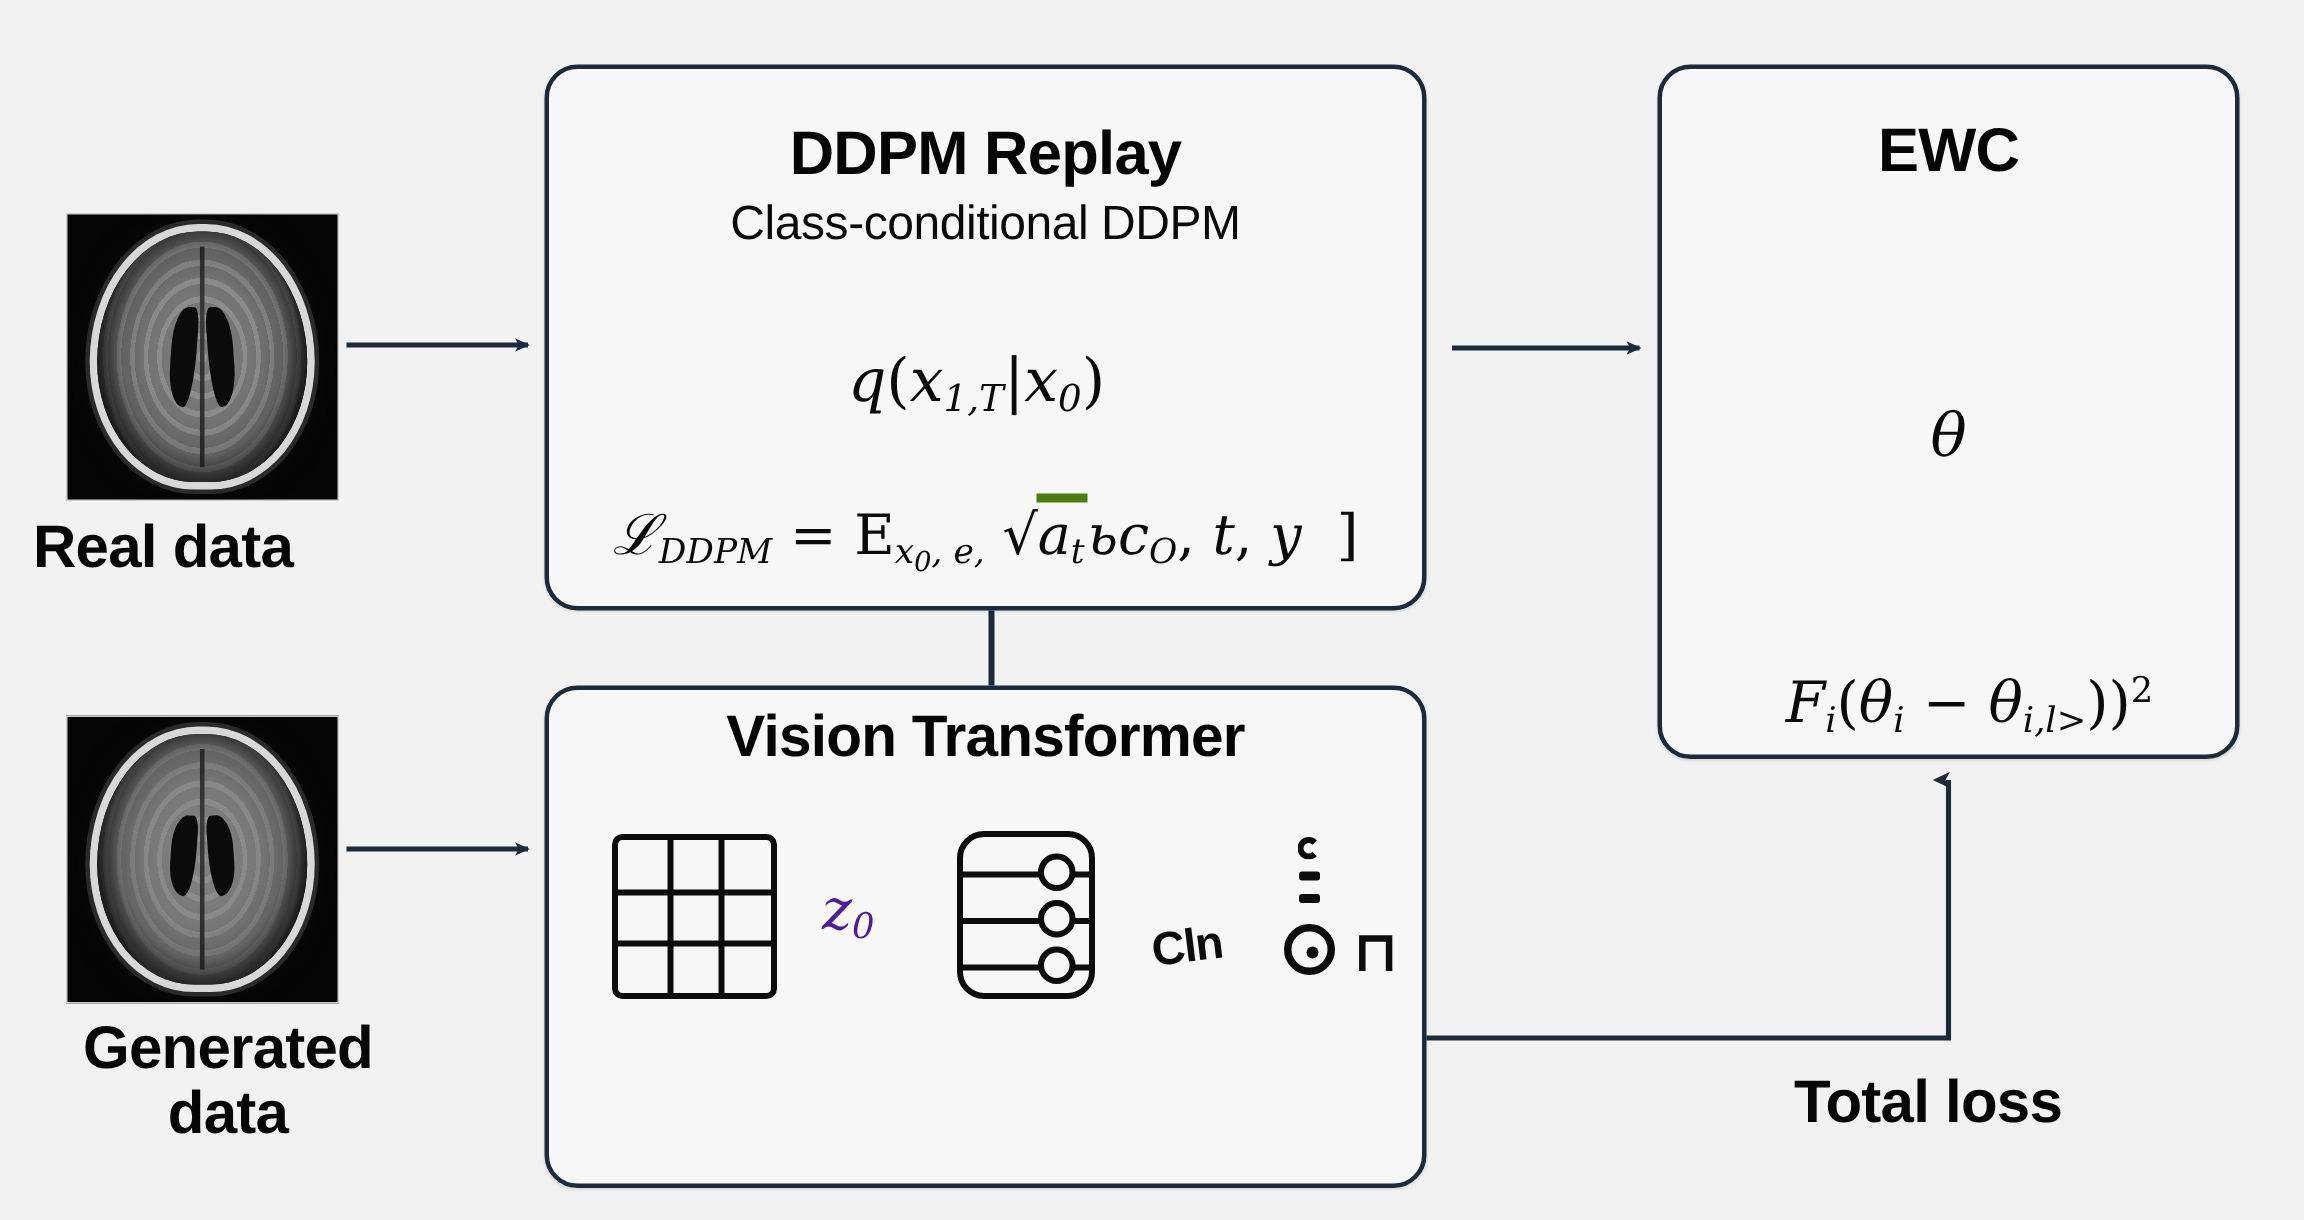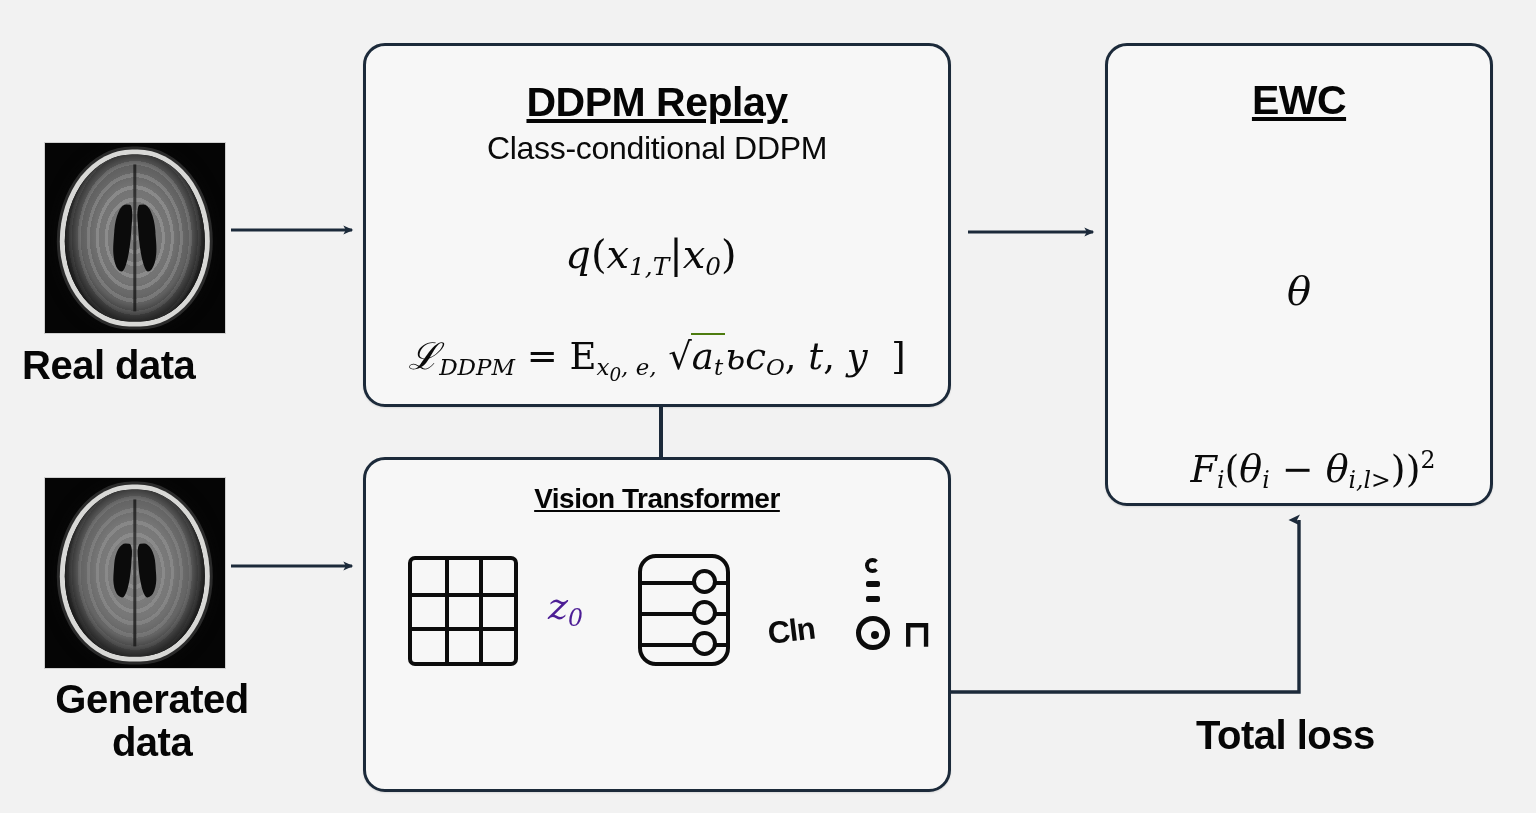--- a/index.html
+++ b/index.html
@@ -23,28 +23,27 @@
   }
   #ddpm-box{left:363px;top:43px;width:588px;height:364px;}
   #vit-box{left:363px;top:457px;width:588px;height:335px;}
   #ewc-box{left:1105px;top:43px;width:388px;height:463px;}
 
   .box-title{
     text-align:center;
     font-weight:bold;
     color:#050505;
     letter-spacing:-0.5px;
-    text-decoration:underline;
   }
   #ddpm-title{font-size:41px;margin-top:35px;line-height:1.05;}
   #ddpm-sub{
     text-align:center;font-size:32px;color:#0a0a0a;margin-top:6px;
     letter-spacing:-0.3px;
   }
-  #vit-title{font-size:28px;margin-top:24px;line-height:1.05;}
+  #vit-title{font-size:39px;margin-top:12px;line-height:1.05;}
   #ewc-title{font-size:41px;margin-top:32px;line-height:1.1;}
 
   
   .math{
     font-family:"DejaVu Serif", serif;
     color:#0a0a0a;
     text-align:center;
   }
   .mi{font-style:italic;}
   .sub{font-size:.62em;vertical-align:-0.28em;font-style:italic;}
@@ -61,21 +60,21 @@
   }
   #ewc-omega{font-size:32px;}
   #ewc-sigma{font-size:74px;line-height:.8;font-family:"DejaVu Serif",serif;}
   #ewc-eq{position:absolute;left:0;right:0;top:400px;font-size:38px;padding-left:28px;}
 
   #vit-eq{position:absolute;left:0;right:0;top:690px;font-size:40px;}
   .mlp{font-family:"Liberation Sans",sans-serif;font-style:normal;font-size:.92em;}
   .clsmark{font-family:"Liberation Sans",sans-serif;font-style:normal;font-size:.70em;}
 
   
-  .radic{border-top:2px solid #4d7c0f;padding:0 2px 0 1px;margin-left:-1px;text-align:center;}
+  .radic{border-top:6px solid #4d7c0f;padding:0 2px 0 1px;margin-left:-1px;text-align:center;}
 
   
   #vit-glyphs{
     position:absolute;left:0;right:0;top:556px;height:110px;
   }
   .patch-grid{
     position:absolute;left:408px;top:0px;width:110px;height:110px;
     border:4px solid #0c0c0c;border-radius:7px;box-sizing:border-box;
   }
   .patch-grid i{position:absolute;background:#0c0c0c;}

